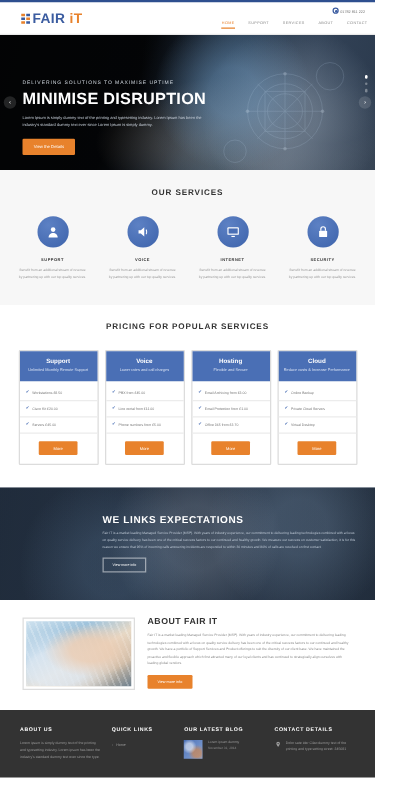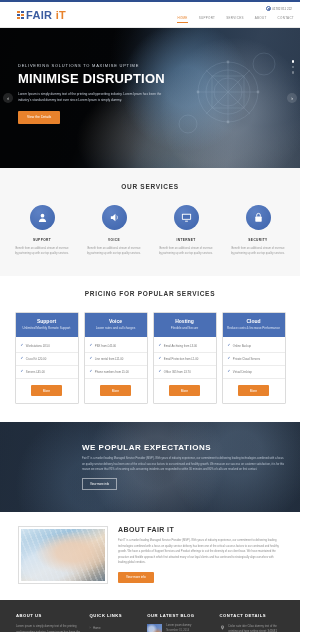--- a/index.html
+++ b/index.html
@@ -21,21 +21,21 @@
   .logo-text .i { color:#e8822c; }
   .phone { position:absolute; right:8px; top:4px; display:flex; align-items:center; gap:1.5px; }
   .phone-ic { width:5px; height:5px; border:0.6px solid #3b5ca0; border-radius:50%; position:relative; }
   .phone-ic:after { content:""; position:absolute; left:1.2px; top:1.2px; width:2.2px; height:2.2px; background:#3b5ca0; border-radius:50%; }
   .phone-txt { font-size:3px; color:#777; }
   .nav { position:absolute; right:6px; top:14px; display:flex; gap:11px; align-items:flex-start; }
   .nav a { font-size:3px; color:#888; text-decoration:none; letter-spacing:0.3px; padding-bottom:2px; }
   .nav a.active { color:#e8822c; border-bottom:1.2px solid #e8822c; }
 
   
-  .hero { height:140px; position:relative; overflow:hidden;
+  .hero { height:108px; position:relative; overflow:hidden;
     background:linear-gradient(105deg,#12171f 0%,#151c26 34%,#1c2b3d 48%,#32536f 62%,#6f86a0 78%,#3a4a5c 100%); }
   .hero-img { position:absolute; inset:0;
     background:
       radial-gradient(circle at 62% 42%, rgba(120,165,205,0.42) 0 10%, transparent 32%),
       radial-gradient(circle at 78% 60%, rgba(200,215,230,0.30) 0 8%, transparent 30%),
       radial-gradient(circle at 88% 30%, rgba(40,55,75,0.8) 0 20%, transparent 55%),
       radial-gradient(ellipse at 70% 80%, rgba(230,215,195,0.35) 0 14%, transparent 45%),
       linear-gradient(115deg, rgba(0,0,0,0.85) 0 36%, rgba(0,0,0,0.25) 55%, rgba(0,0,0,0.1) 100%);
   }
   .hero-tech { position:absolute; right:4%; top:10%; width:120px; height:110px; opacity:0.5; }
@@ -348,21 +348,21 @@
           <a href="#" class="btn-more">More</a>
         </div>
       </div>
 
     </div>
   </div>
 
   <div class="exceed">
     <div class="exceed-bg"></div>
     <div class="exceed-copy">
-      <div class="exceed-title">WE POPULAR EXPECTATIONS</div>
+      <div class="exceed-title">WE LINKS EXPECTATIONS</div>
       <div class="exceed-text">Fair IT is a market leading Managed Service Provider (MSP). With years of industry experience, our commitment to delivering leading technologies combined with a focus on quality service delivery has been one of the critical success factors to our continued and healthy growth. We measure our success on customer satisfaction, it is for this reason we ensure that 95% of incoming calls answering incidents are responded to within 30 minutes and 80% of calls are resolved on first contact.</div>
       <a href="#" class="btn-ghost">View more info</a>
     </div>
   </div>
 
   <div class="about">
     <div class="about-img">
         <div class="inner"></div>
       </div>
     <div class="about-body">

